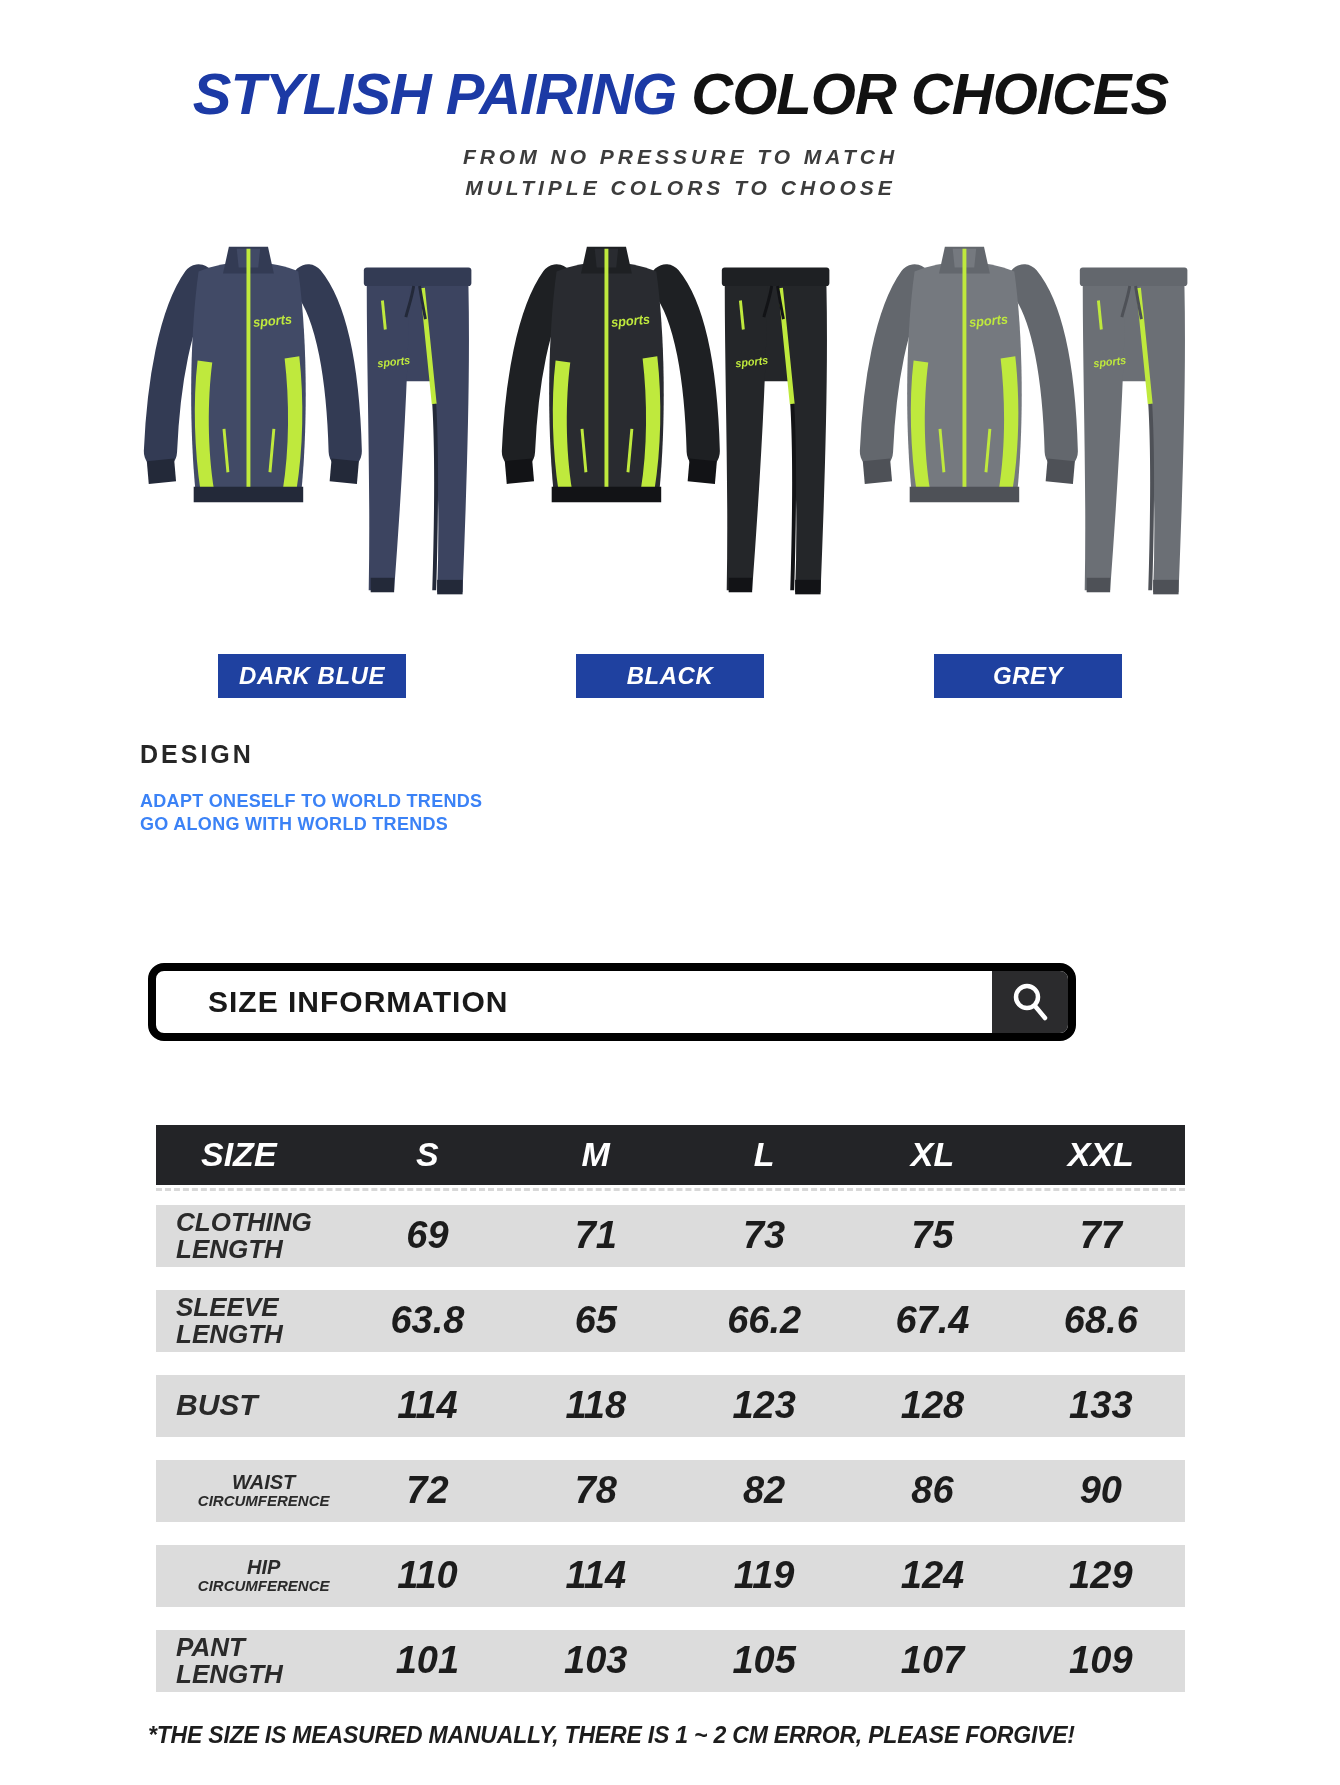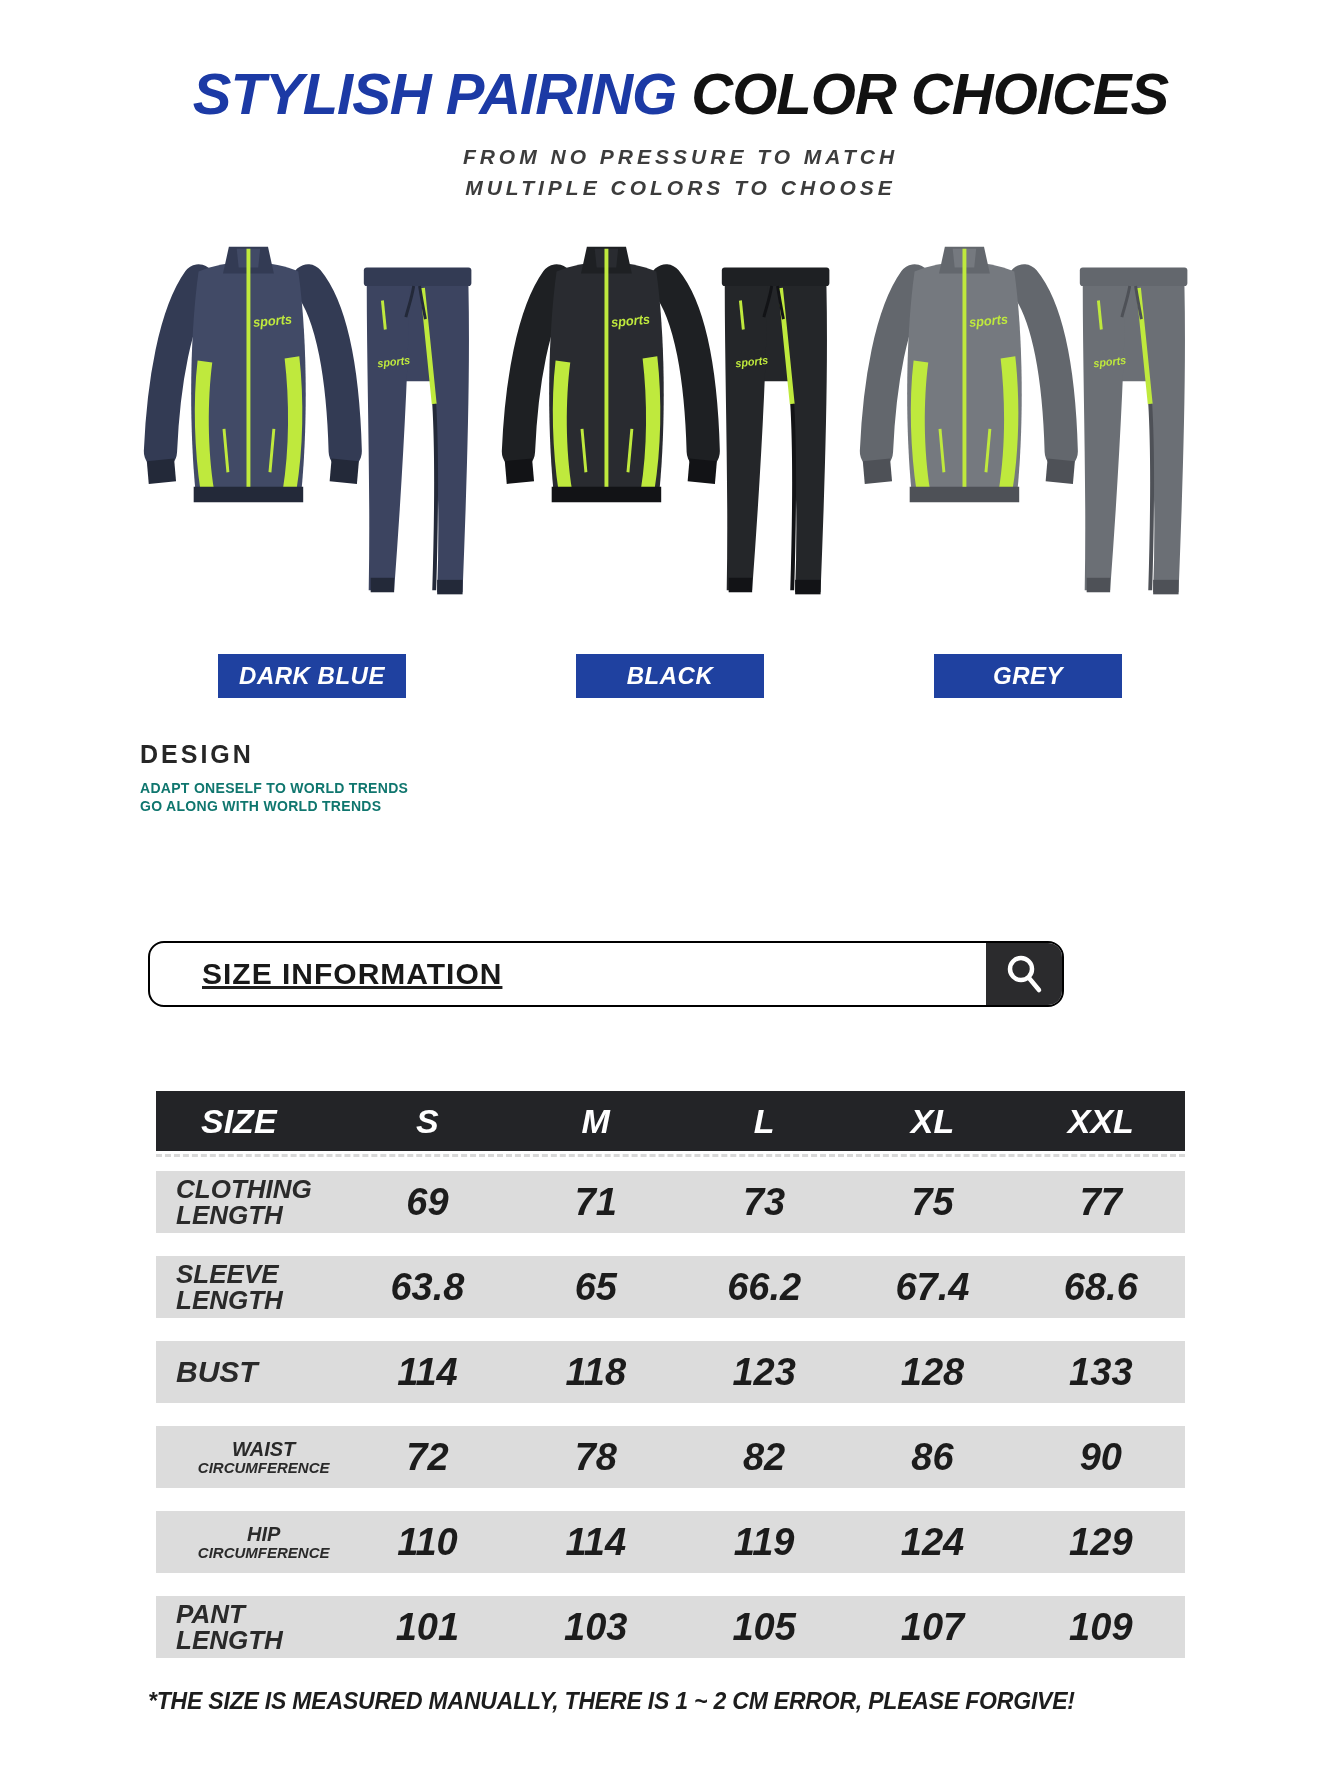--- a/index.html
+++ b/index.html
@@ -22,26 +22,26 @@
   .color-label{display:inline-block;margin-top:40px;width:188px;height:44px;line-height:44px;
                background:#1f41a0;color:#ffffff;font-size:24px;font-weight:bold;font-style:italic;
                letter-spacing:.5px;}
 
   
   .product-row{margin:42px 150px 0 140px;display:flex;justify-content:space-between;align-items:flex-end;}
   .product-title{margin:0;font-size:56px;font-style:italic;font-weight:bold;color:#1c1c1c;
                  letter-spacing:-1px;white-space:nowrap;}
   .design-block{padding-bottom:2px;}
   .design-label{font-size:25px;font-weight:bold;letter-spacing:3px;color:#262626;}
-  .design-tagline{margin-top:10px;font-size:14px;font-weight:bold;color:#0f766e;line-height:1.3;
+  .design-tagline{margin-top:21px;font-size:18px;font-weight:bold;color:#3b82f6;line-height:1.3;
                   letter-spacing:.3px;}
 
   
-  .search-bar{margin:124px 0 0 148px;width:912px;height:62px;border:2px solid #000000;
-              border-radius:16px;overflow:hidden;display:flex;background:#fff;text-decoration:underline;}
+  .search-bar{margin:124px 0 0 148px;width:912px;height:62px;border:8px solid #000000;
+              border-radius:16px;overflow:hidden;display:flex;background:#fff;}
   .search-text{flex:1;font-size:30px;font-weight:bold;letter-spacing:1px;color:#191919;
                line-height:62px;padding-left:52px;}
   .search-btn{width:76px;background:#2b2b2d;display:flex;align-items:center;justify-content:center;}
 
   
   .size-table{margin:84px 155px 0 156px;}
   .t-head{display:grid;grid-template-columns:18.2% repeat(5,1fr);background:#232427;height:60px;
           align-items:center;}
   .th{color:#ffffff;font-size:34px;font-weight:bold;font-style:italic;text-align:center;}
   .th-label{text-align:left;padding-left:45px;}

